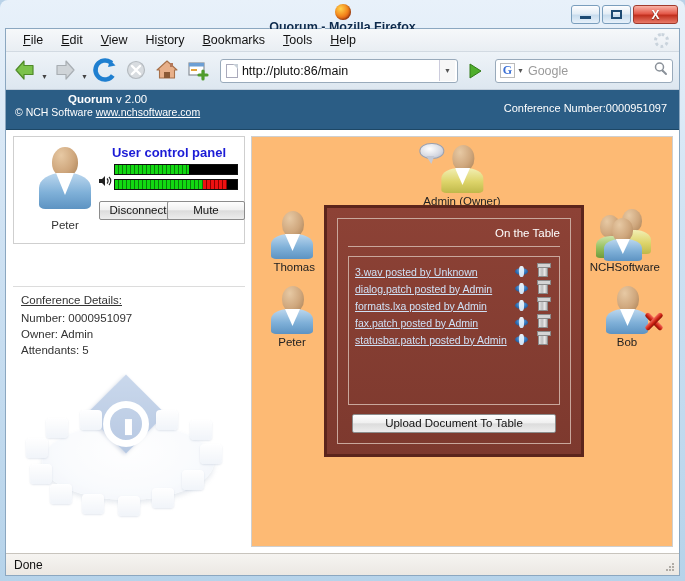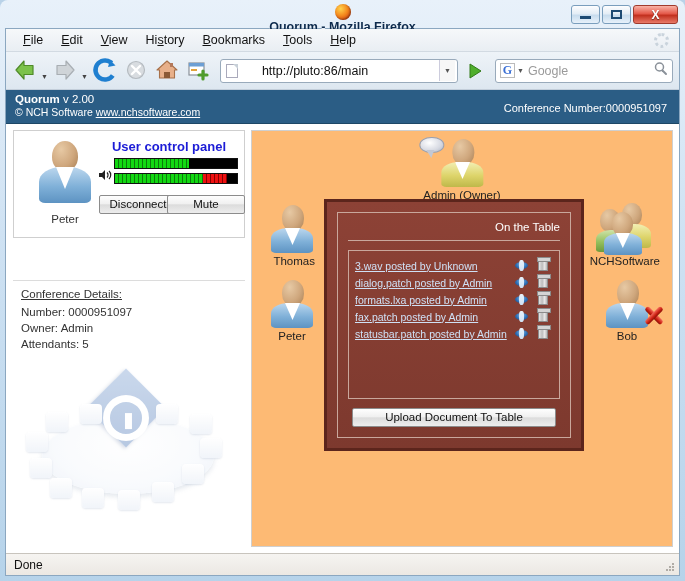--- a/index.html
+++ b/index.html
@@ -95,21 +95,21 @@
     display: flex; align-items: center; padding: 0 2px;
   }
   #page-icon {
     width: 12px; height: 14px; background: #fff; border: 1px solid #aab;
     margin: 0 4px 0 3px; position: relative; flex: none;
   }
   #page-icon::after {
     content:""; position:absolute; right:-1px; top:-1px;
     border-left: 5px solid transparent; border-top: 5px solid #c8d0d8;
   }
-  #url-text { flex: 1; font-size: 12.5px; color: #111; margin-left: 20px; }
+  #url-text { flex: 1; font-size: 12.5px; color: #111; }
   #url-drop {
     width: 16px; height: 21px; border-left: 1px solid #ccd; flex: none;
     display: flex; align-items: center; justify-content: center;
     font-size: 7px; color: #555; background: #f7f7f7;
   }
   #go-btn {
     width: 24px; height: 24px; margin-left: 2px; flex: none;
     display: flex; align-items: center; justify-content: center;
   }
   #searchbox {
@@ -128,23 +128,24 @@
   #mag { width: 20px; flex: none; text-align: center; }
 
   
   #page {
     flex: 1; background: #fff; overflow: hidden; position: relative;
     display: flex; flex-direction: column;
   }
 
   
   #banner {
-    height: 34px; background: #2b5d85;
+    height: 40px; background: #2b5d85;
     position: relative; color: #fff; flex: none;
     border-bottom: 1px solid #1d4766;
+    text-align: center;
   }
   #banner-left { position: absolute; left: 9px; top: 3px; line-height: 13px; }
   #banner-title { font-size: 11.5px; }
   #banner-title b { font-weight: bold; }
   #banner-copy { font-size: 10.5px; }
   #banner-copy a { color: #fff; text-decoration: underline; }
   #banner-right {
     position: absolute; right: 12px; top: 12px; font-size: 11px;
   }
 

